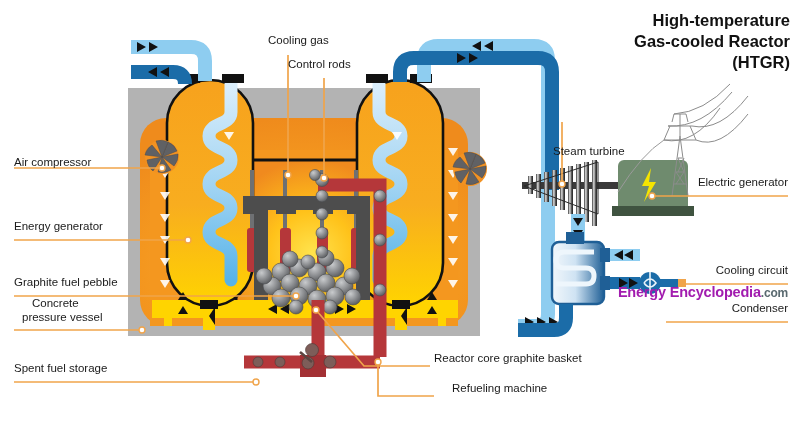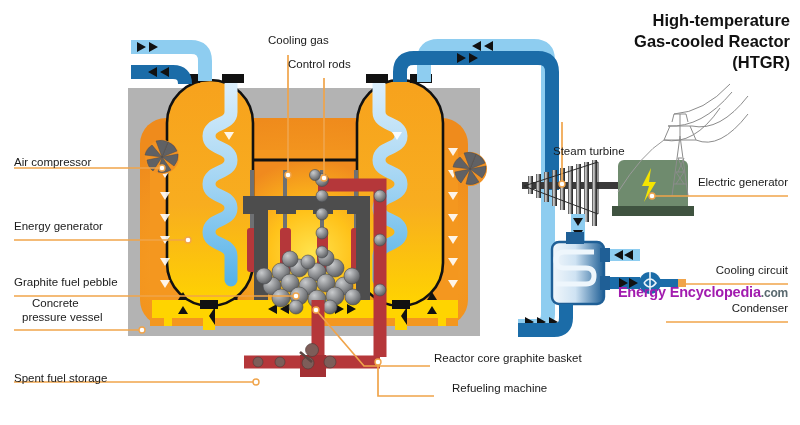--- a/index.html
+++ b/index.html
@@ -338,21 +338,21 @@
 
 <div class="title"><span>High-temperature</span>
 <span>Gas-cooled Reactor</span>
 <span>(HTGR)</span></div>
 
 <div class="lbl" style="left:14px;top:156px;">Air compressor</div>
 <div class="lbl" style="left:14px;top:220px;">Energy generator</div>
 <div class="lbl" style="left:14px;top:276px;">Graphite fuel pebble</div>
 <div class="lbl" style="left:14px;top:297px;margin-left:18px;">Concrete</div>
 <div class="lbl" style="left:14px;top:311px;padding-left:8px;">pressure vessel</div>
-<div class="lbl" style="left:14px;top:372px;">Spent fuel storage</div>
+<div class="lbl" style="left:14px;top:362px;">Spent fuel storage</div>
 
 <div class="lbl" style="left:268px;top:34px;">Cooling gas</div>
 <div class="lbl" style="left:288px;top:58px;">Control rods</div>
 
 <div class="lbl" style="left:553px;top:101px;margin-top:44px;">Steam turbine</div>
 
 <div class="lbl r" style="right:12px;top:264px;width:170px;">Cooling circuit</div>
 <div class="lbl r" style="right:12px;top:176px;width:170px;">Electric generator</div>
 <div class="lbl r" style="right:12px;top:302px;width:170px;">Condenser</div>
 

